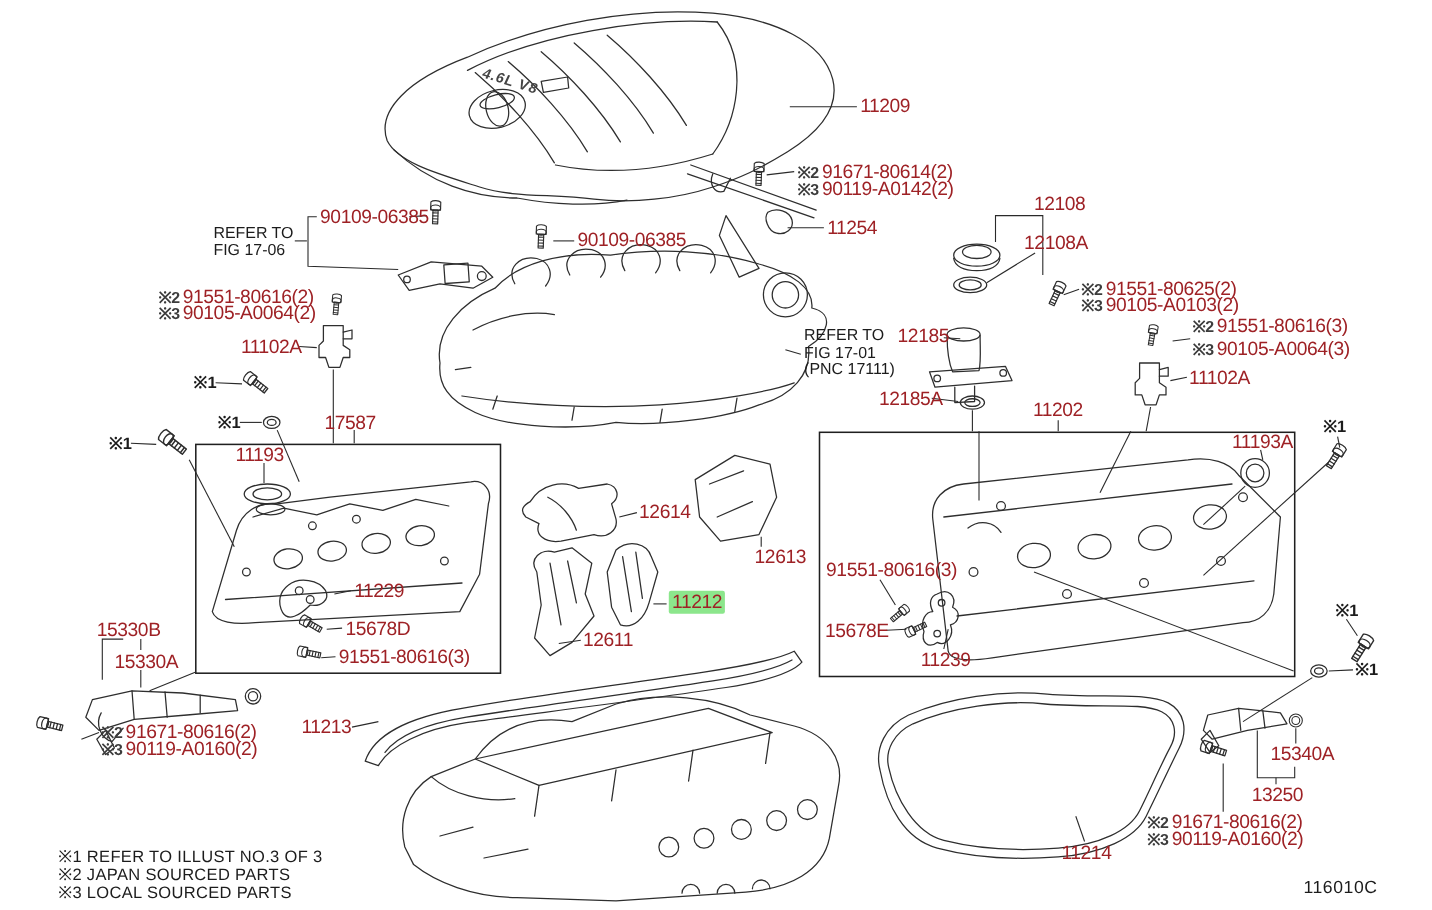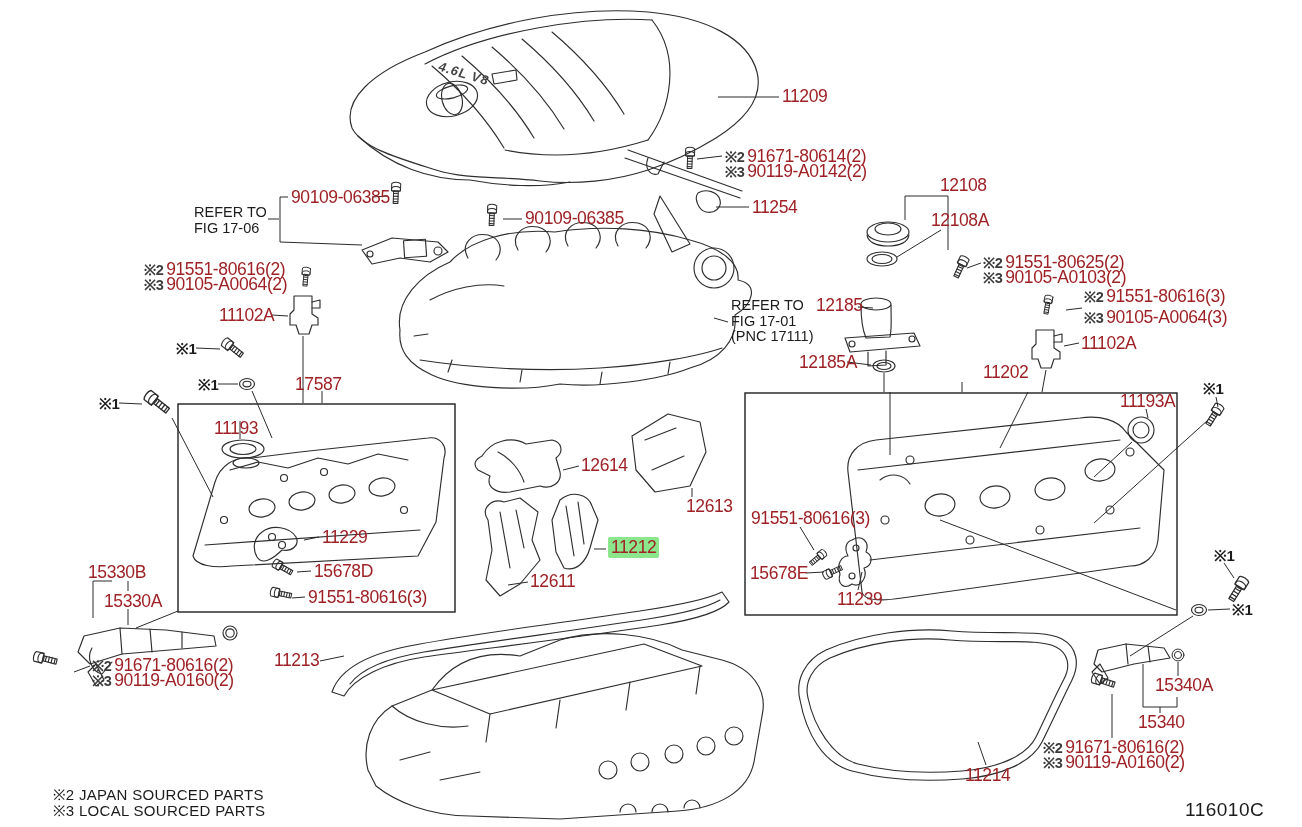--- a/index.html
+++ b/index.html
@@ -4,21 +4,21 @@
 <style>
   html,body{margin:0;padding:0;background:#ffffff;}
   #stage{position:relative;width:1302px;height:827px;background:#fff;overflow:hidden;
          font-family:"Liberation Sans", sans-serif;}
   #art{position:absolute;left:0;top:0;}
   #labels-layer{position:absolute;left:0;top:0;width:100%;height:100%;}
   .lbl{position:absolute;white-space:pre-line;line-height:1.0;}
   .lbl.part{color:var(--red,#9e2125);font-size:17.5px;letter-spacing:-0.4px;line-height:15px;}
   .lbl.note{color:var(--ink,#1c1c1c);font-size:14.5px;line-height:15.5px;letter-spacing:0px;}
   .lbl.marker{color:var(--ink,#1c1c1c);font-size:15px;font-weight:600;}
-  .lbl.code{color:var(--ink,#1c1c1c);font-size:19px;letter-spacing:0.5px;}
+  .lbl.code{color:var(--ink,#1c1c1c);font-size:16px;letter-spacing:0.5px;}
   .lbl .pfx{color:#3c3c3c;font-size:14.5px;font-weight:600;margin-right:3px;letter-spacing:-0.5px;}
   .lbl.hl span.val{background:var(--hl,#8ce68c);padding:0 3px 1px 3px;border-radius:2px;}
   .footer-note{position:absolute;color:var(--ink,#1c1c1c);font-size:15px;letter-spacing:0.3px;}
   #cover-text{position:absolute;left:438px;top:66px;color:#444;font-size:13px;font-weight:bold;
               transform:rotate(17deg) skewX(-8deg);letter-spacing:1px;}
   svg .ln{stroke:var(--line,#2e2e2e);stroke-width:1.15;fill:none;stroke-linecap:round;stroke-linejoin:round;}
   svg .ld{stroke:#2a2a2a;stroke-width:1;fill:none;}
   svg .bx{stroke:#1f1f1f;stroke-width:1.4;fill:none;}
 </style>
 </head>
@@ -318,49 +318,50 @@
       <div class="lbl part" style="left: 983px; top: 270px;"><span class="pfx">※3</span><span class="val">90105-A0103(2)</span></div>
       <div class="lbl part" style="left: 219px; top: 308px;"><span class="val">11102A</span></div>
       <div class="lbl part" style="left: 816px; top: 298px;"><span class="val">12185</span></div>
       <div class="lbl note" style="left: 731px; top: 298px;"><span class="val">REFER TO
 FIG 17-01
 (PNC 17111)</span></div>
       <div class="lbl part" style="left: 1084px; top: 289px;"><span class="pfx">※2</span><span class="val">91551-80616(3)</span></div>
       <div class="lbl part" style="left: 1084px; top: 310px;"><span class="pfx">※3</span><span class="val">90105-A0064(3)</span></div>
       <div class="lbl part" style="left: 1081px; top: 336px;"><span class="val">11102A</span></div>
       <div class="lbl part" style="left: 799px; top: 355px;"><span class="val">12185A</span></div>
-      <div class="lbl part" style="left: 939px; top: 365px; margin-left: 44px;"><span class="val">11202</span></div>
+      <div class="lbl part" style="left: 939px; top: 365px;"><span class="val">11202</span></div>
       <div class="lbl marker" style="left: 176px; top: 341px;"><span class="val">※1</span></div>
       <div class="lbl part" style="left: 295px; top: 377px;"><span class="val">17587</span></div>
       <div class="lbl marker" style="left: 198px; top: 377px;"><span class="val">※1</span></div>
       <div class="lbl marker" style="left: 99px; top: 396px;"><span class="val">※1</span></div>
-      <div class="lbl part" style="left: 214px; top: 421px;"><span class="val">11193</span></div>
+      <div class="lbl part" style="left: 214px; top: 406px;"><span class="val">11193</span></div>
       <div class="lbl part" style="left: 1120px; top: 394px;"><span class="val">11193A</span></div>
       <div class="lbl marker" style="left: 1203px; top: 381px;"><span class="val">※1</span></div>
       <div class="lbl part" style="left: 581px; top: 458px;"><span class="val">12614</span></div>
       <div class="lbl part" style="left: 669px; top: 499px; margin-left: 17px;"><span class="val">12613</span></div>
       <div class="lbl part" style="left: 322px; top: 530px;"><span class="val">11229</span></div>
       <div class="lbl part" style="left: 88px; top: 565px;"><span class="val">15330B</span></div>
       <div class="lbl part" style="left: 314px; top: 564px;"><span class="val">15678D</span></div>
       <div class="lbl part" style="left: 104px; top: 594px;"><span class="val">15330A</span></div>
       <div class="lbl part" style="left: 308px; top: 590px;"><span class="val">91551-80616(3)</span></div>
       <div class="lbl part hl" style="left: 608px; top: 540px;"><span class="val">11212</span></div>
       <div class="lbl part" style="left: 530px; top: 574px;"><span class="val">12611</span></div>
       <div class="lbl part" style="left: 751px; top: 511px;"><span class="val">91551-80616(3)</span></div>
       <div class="lbl part" style="left: 750px; top: 566px;"><span class="val">15678E</span></div>
       <div class="lbl part" style="left: 837px; top: 592px;"><span class="val">11239</span></div>
       <div class="lbl marker" style="left: 1214px; top: 548px;"><span class="val">※1</span></div>
       <div class="lbl marker" style="left: 1232px; top: 602px;"><span class="val">※1</span></div>
       <div class="lbl part" style="left: 274px; top: 653px; text-align: center;"><span class="val">11213</span></div>
       <div class="lbl part" style="left: 92px; top: 658px;"><span class="pfx">※2</span><span class="val">91671-80616(2)</span></div>
       <div class="lbl part" style="left: 92px; top: 673px;"><span class="pfx">※3</span><span class="val">90119-A0160(2)</span></div>
       <div class="lbl part" style="left: 1155px; top: 678px;"><span class="val">15340A</span></div>
-      <div class="lbl part" style="left: 1138px; top: 715px;"><span class="val">15340</span></div>
+      <div class="lbl part" style="left: 1138px; top: 715px;"><span class="val">13250</span></div>
       <div class="lbl part" style="left: 1043px; top: 740px;"><span class="pfx">※2</span><span class="val">91671-80616(2)</span></div>
       <div class="lbl part" style="left: 1043px; top: 755px;"><span class="pfx">※3</span><span class="val">90119-A0160(2)</span></div>
       <div class="lbl part" style="left: 965px; top: 768px;"><span class="val">11214</span></div>
     </div>
 
+  <div class="footer-note" style="left:53px;top:768px">※1  REFER TO ILLUST NO.3 OF 3</div>
   <div class="footer-note" style="left:53px;top:784px">※2 JAPAN SOURCED PARTS</div>
   <div class="footer-note" style="left:53px;top:800px">※3 LOCAL SOURCED PARTS</div>
   <div class="lbl code" style="left:1185px;top:800px">116010C</div>
 
 </div>
 
 </body></html>

